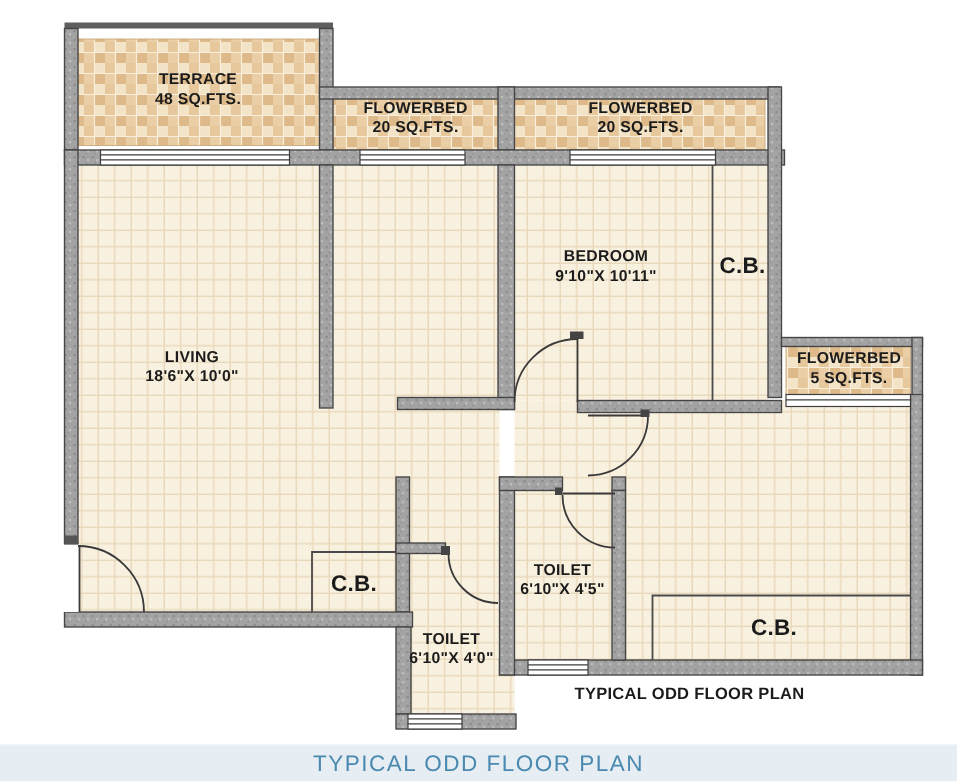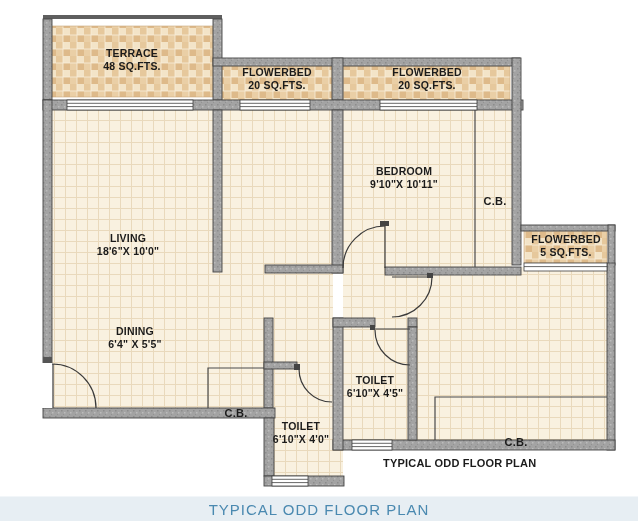--- a/index.html
+++ b/index.html
@@ -6,21 +6,21 @@
   #stage{
     position:relative;width:638px;height:521px;background:#ffffff;overflow:hidden;
     font-family:"Liberation Sans", sans-serif;
   }
   #plan-svg{position:absolute;left:0;top:0;}
   .lbl{
     position:absolute;transform:translateX(-50%);text-align:center;
     font-weight:bold;font-size:10.5px;line-height:13px;color:#1b1b1b;white-space:nowrap;
     letter-spacing:0.2px;
   }
-  .cb{font-size:11px;margin-top:24px;}
+  .cb{font-size:15px;}
   #annotation{
     position:absolute;left:383px;top:457px;font-weight:bold;font-size:11px;
     line-height:13.5px;color:#1b1b1b;white-space:nowrap;letter-spacing:0.2px;
   }
   #caption-bar{
     position:absolute;left:0;top:496px;width:638px;height:25px;background:#e7eef3;
     border-top:1px solid #f2f6f9;display:flex;align-items:center;justify-content:center;
   }
   #caption-bar span{
     color:#4a89b0;font-size:15px;letter-spacing:1px;font-weight:normal;
@@ -180,24 +180,20 @@
     <div>C.B.</div>
   </div>
   <div class="lbl" style="left:128px;top:232px">
     <div>LIVING</div>
     <div>18'6"X 10'0"</div>
   </div>
   <div class="lbl" style="left:566px;top:233px">
     <div>FLOWERBED</div>
     <div>5 SQ.FTS.</div>
   </div>
-  <div class="lbl" style="left:135px;top:325px">
-    <div>DINING</div>
-    <div>6'4" X 5'5"</div>
-  </div>
   <div class="lbl cb" style="left:236px;top:383px">
     <div>C.B.</div>
   </div>
   <div class="lbl" style="left:375px;top:374px">
     <div>TOILET</div>
     <div>6'10"X 4'5"</div>
   </div>
   <div class="lbl" style="left:301px;top:420px">
     <div>TOILET</div>
     <div>6'10"X 4'0"</div>

